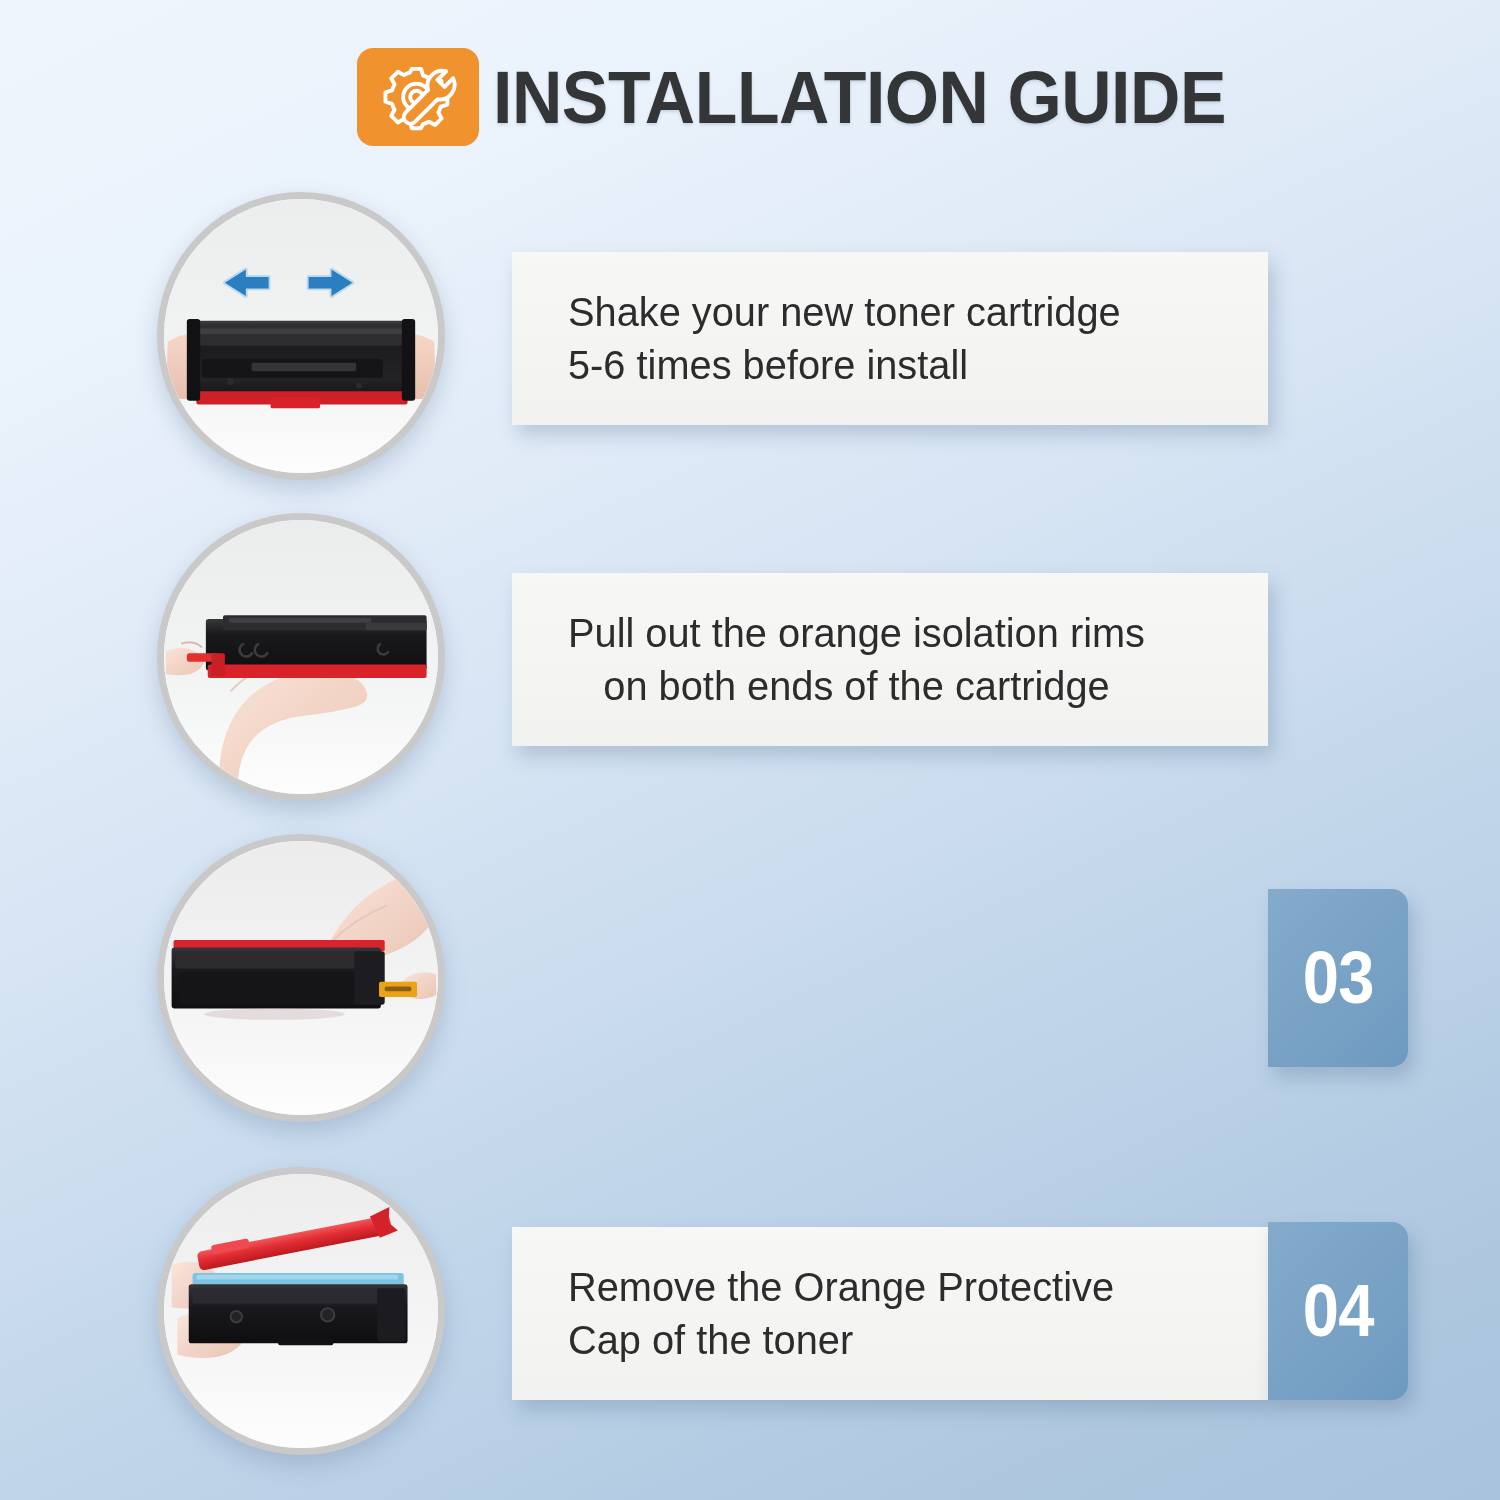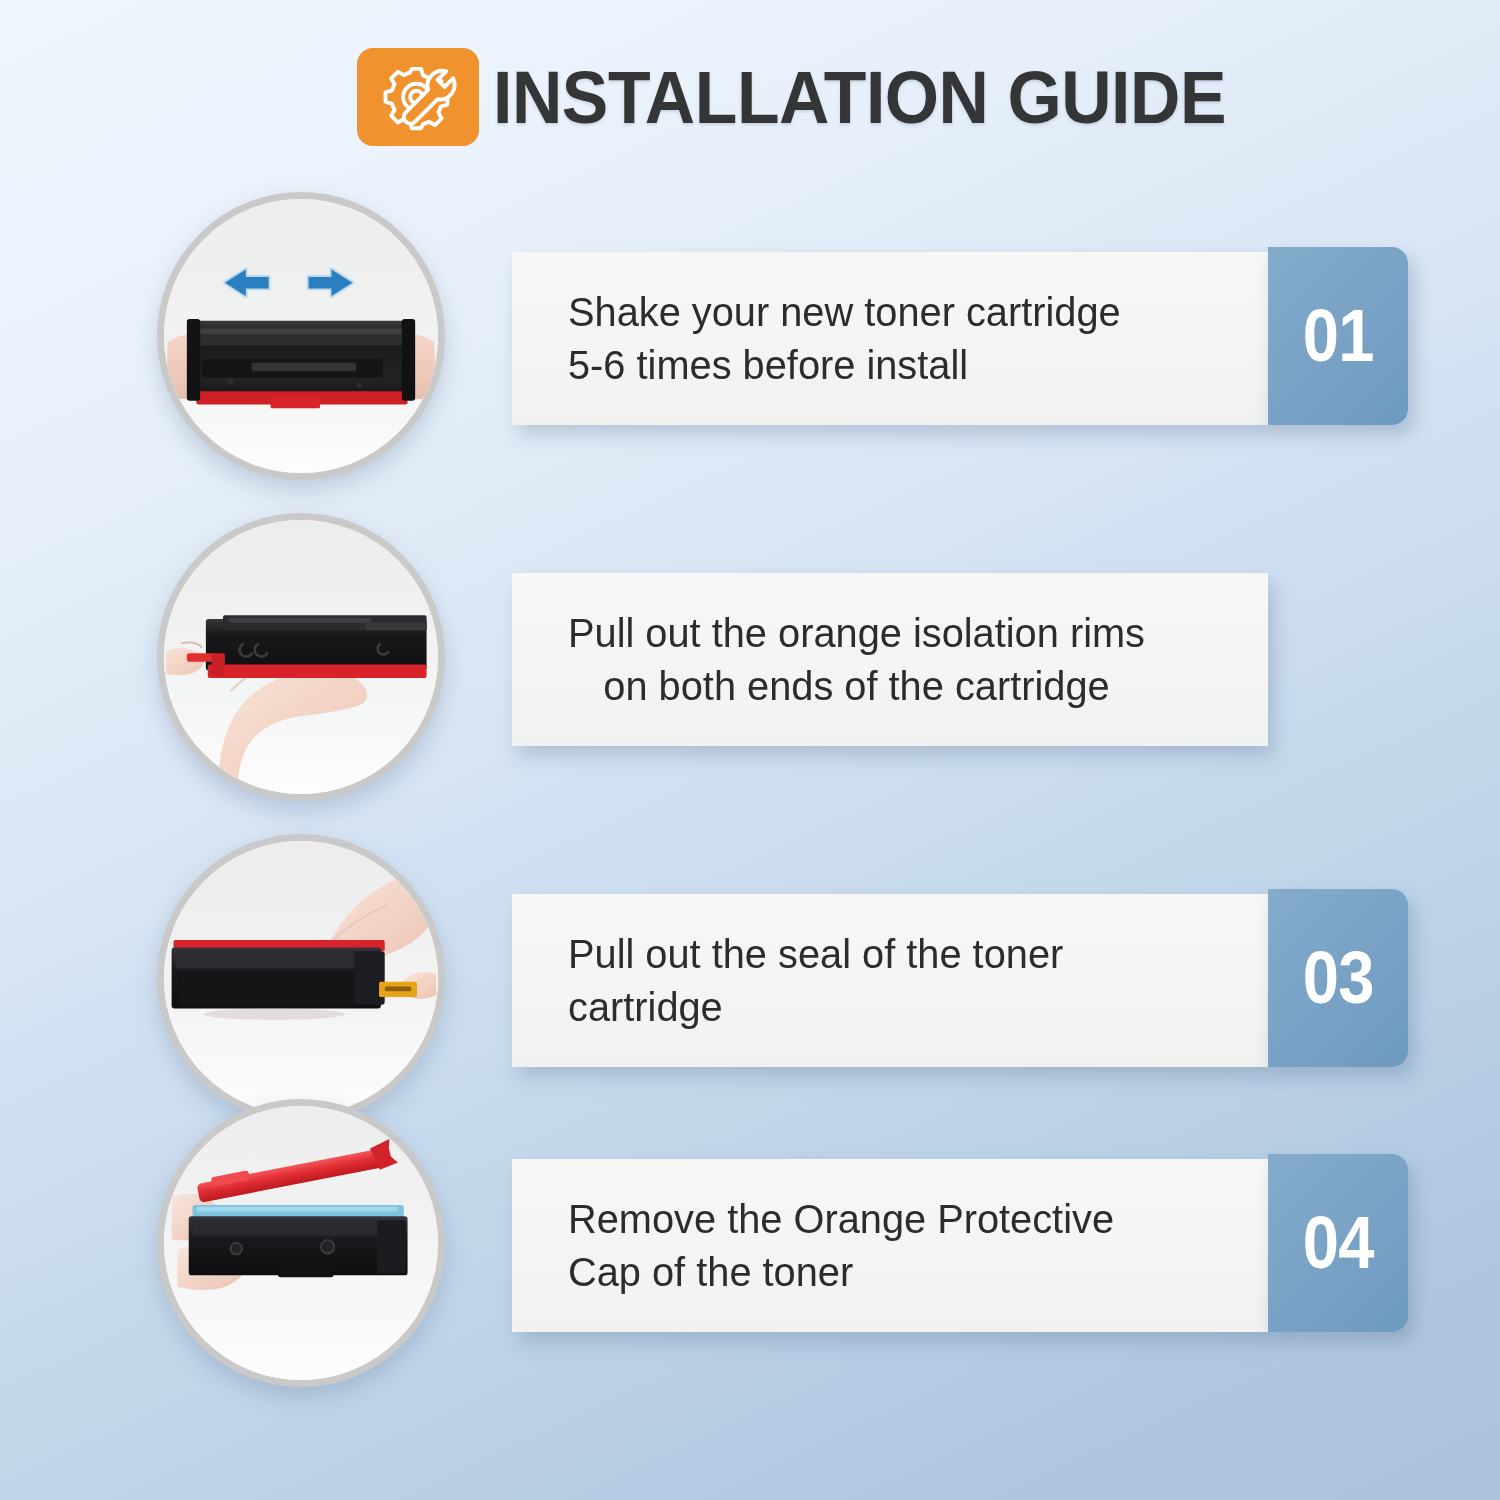--- a/index.html
+++ b/index.html
@@ -66,21 +66,21 @@
   
   .step {
     position: absolute;
     left: 0;
     width: 1500px;
     height: 321px;
   }
   .step-1 { top: 175px; }
   .step-2 { top: 496px; text-align: center; }
   .step-3 { top: 817px; }
-  .step-4 { top: 1082px; }
+  .step-4 { top: 1150px; }
 
   
   .photo {
     position: absolute;
     left: 157px;
     top: 17px;
     width: 288px;
     height: 288px;
     border-radius: 50%;
     background: #fbfbfb;
@@ -211,23 +211,20 @@
         <rect x="250" y="126" width="14" height="86" rx="3" fill="#121214"></rect>
         <circle cx="70" cy="192" r="3.5" fill="#2c2c30"></circle>
         <circle cx="205" cy="196" r="3" fill="#2c2c30"></circle>
       </svg>
     </div>
     <div class="card">
       <div class="card-body">
         <div class="card-text">Shake your new toner cartridge
 5-6 times before install</div>
       </div>
-      <div class="card-number">
-        <span class="card-number-text">01</span>
-      </div>
     </div>
   </div>
 
   <div class="step step-2">
     <div class="photo">
       <svg viewBox="0 0 288 288" preserveAspectRatio="xMidYMid slice" aria-hidden="true">
         <defs>
           <linearGradient id="s2bg" x1="0" y1="0" x2="0" y2="1">
             <stop offset="0" stop-color="#ebecec"></stop>
             <stop offset="0.6" stop-color="#f3f4f4"></stop>
@@ -307,24 +304,20 @@
         <rect x="16" y="138" width="204" height="34" rx="2" fill="#151518"></rect>
         <rect x="200" y="116" width="32" height="56" rx="3" fill="#1d1d21"></rect>
 
         <rect x="226" y="148" width="40" height="16" rx="2" fill="#e8a317"></rect>
         <rect x="232" y="153" width="28" height="5" rx="2" fill="#8a5f10"></rect>
 
         <ellipse cx="116" cy="182" rx="74" ry="6" fill="#cbbfc0" opacity="0.45"></ellipse>
       </svg>
     </div>
     <div class="card">
-      <div class="card-body">
-        <div class="card-text">Pull out the seal of the  toner
-cartridge</div>
-      </div>
       <div class="card-number">
         <span class="card-number-text">03</span>
       </div>
     </div>
   </div>
 
   <div class="step step-4">
     <div class="photo">
       <svg viewBox="0 0 288 288" preserveAspectRatio="xMidYMid slice" aria-hidden="true">
         <defs>

